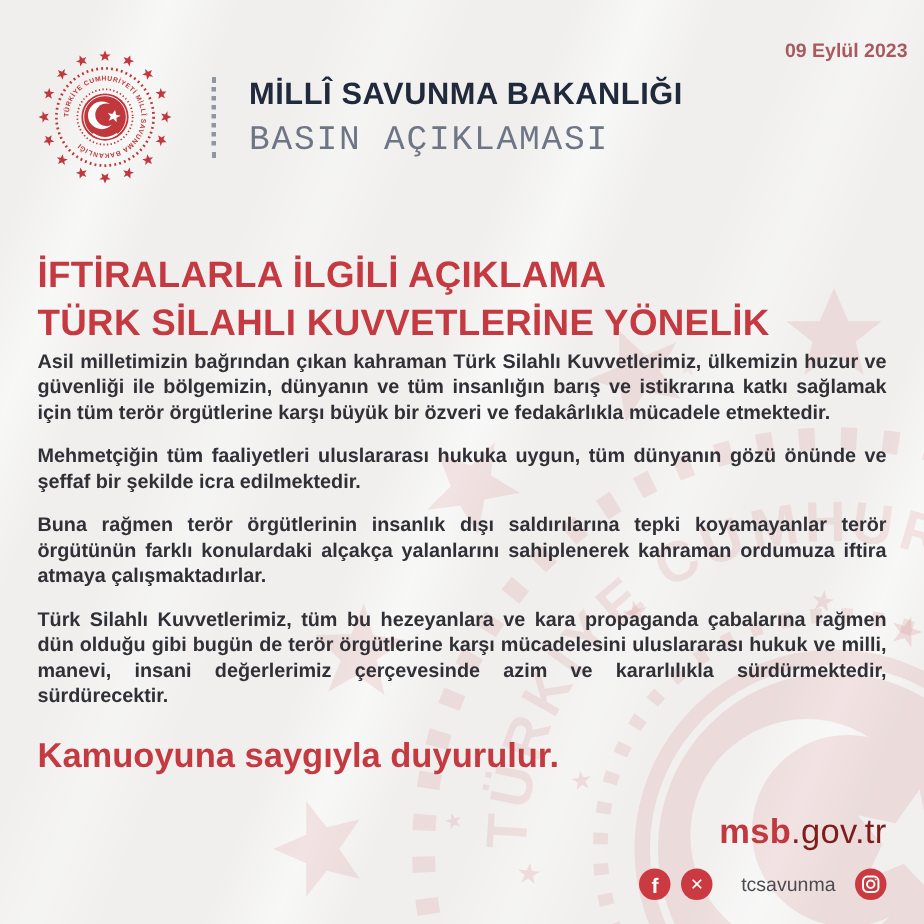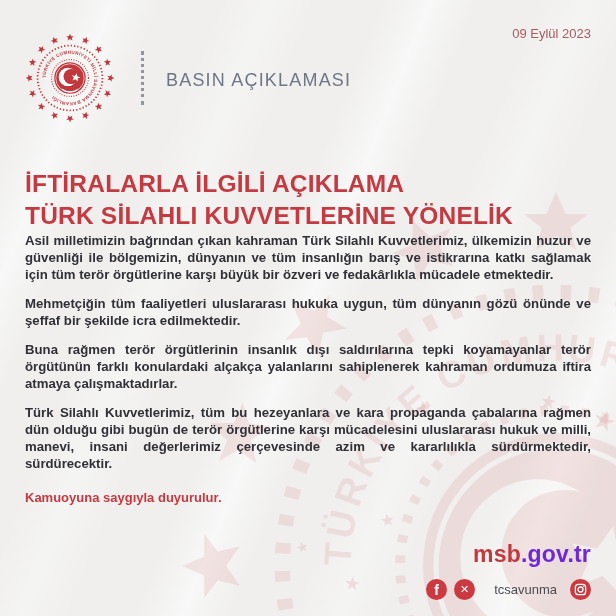--- a/index.html
+++ b/index.html
@@ -11,33 +11,33 @@
       rgba(255,255,255,.55) 105px, rgba(255,255,255,0) 150px,
       rgba(255,255,255,0) 205px, rgba(255,255,255,.35) 250px,
       rgba(255,255,255,0) 295px);}
   .watermark{position:absolute;right:-320px;bottom:-330px;opacity:.10;pointer-events:none;}
   .bg-star{position:absolute;color:rgba(192,57,64,.13);pointer-events:none;line-height:1;}
 
   .header{position:relative;display:flex;align-items:center;padding:33px 25px 0 25px;}
   .logo{width:90px;height:90px;flex:0 0 auto;}
   .divider{height:54px;width:0;border-left:3px dotted #8e96a4;margin:0 22px 0 26px;}
   .ministry-title{font-size:20.5px;font-weight:700;color:#212a3b;letter-spacing:.4px;}
-  .subtitle{font-size:18px;font-weight:400;color:#6e7686;letter-spacing:1.2px;margin-top:5px;}
-  .date{position:absolute;top:26px;right:25px;font-size:13px;font-weight:400;color:#a85a5f;}
+  .subtitle{font-size:23px;font-weight:400;color:#6e7686;letter-spacing:1.2px;margin-top:5px;font-family:Liberation Mono, monospace;}
+  .date{position:absolute;top:26px;right:11px;font-size:13px;font-weight:700;color:#a85a5f;}
 
   .main{position:relative;padding:0 25px;}
   .heading{margin-top:45px;color:#c43a40;font-size:24.5px;line-height:32px;font-weight:700;letter-spacing:.2px;}
   .body-copy{font-weight:bold;}
   .body-copy p{margin:0 0 12px 0;font-size:13.2px;line-height:17px;color:#303036;text-align:justify;}
-  .closing{margin-top:18px;color:#c43a40;font-size:13px;font-weight:700;}
+  .closing{margin-top:18px;color:#c43a40;font-size:23px;font-weight:700;}
 
   .footer{position:absolute;right:25px;bottom:16px;text-align:right;}
   .site{font-size:23px;color:#c0393f;letter-spacing:.2px;}
   .site .b{font-weight:800;}
-  .site .r{font-weight:700;color:#6d28d9;}
+  .site .r{font-weight:400;color:#7f1d1d;}
   .social{margin-top:11px;display:flex;align-items:center;justify-content:flex-end;gap:7px;}
   .icn{width:21px;height:21px;border-radius:50%;background:#ca3a40;color:#fff;display:flex;align-items:center;justify-content:center;flex:0 0 auto;}
   .icn.fb{font-size:14px;font-weight:700;}
   .icn.xx{font-size:11px;font-weight:900;}
   .handle{font-size:13px;font-weight:500;color:#4d4b52;margin-right:6px;margin-left:12px;}
   .handle:last-child{margin-right:0;}
 </style>
 </head>
 <body>
 
@@ -87,20 +87,21 @@
         <circle cx="50" cy="50" r="17.5" fill="#c1383c"></circle>
         <circle cx="50" cy="50" r="15.8" fill="none" stroke="#ffffff" stroke-width="0.7"></circle>
         <circle cx="47.6" cy="48.8" r="10.2" fill="#ffffff"></circle>
         <circle cx="51.2" cy="48.4" r="8.4" fill="#c1383c"></circle>
         <use href="#st" transform="translate(56.5,49.5) scale(1.15) rotate(12)" fill="#ffffff"></use>
         <path d="M41,62.5 Q50,68.5 59,62.5" fill="none" stroke="#ffffff" stroke-width="1.4"></path>
       </g>
     </svg>
     <div class="divider"></div>
     <div>
+      <div class="ministry-title">MİLLÎ SAVUNMA BAKANLIĞI</div>
       <div class="subtitle">BASIN AÇIKLAMASI</div>
     </div>
     <div class="date">09 Eylül 2023</div>
   </div>
 
   <div class="main">
     <div class="heading">
       <div>İFTİRALARLA İLGİLİ AÇIKLAMA</div>
       <div>TÜRK SİLAHLI KUVVETLERİNE YÖNELİK</div>
     </div>

